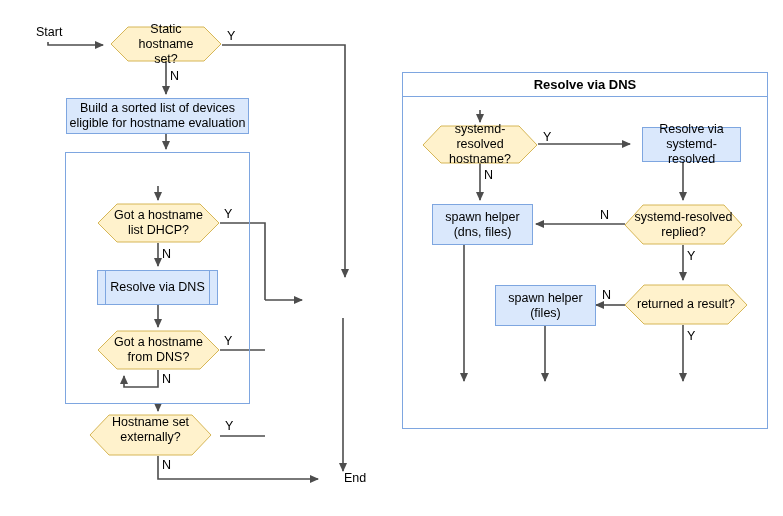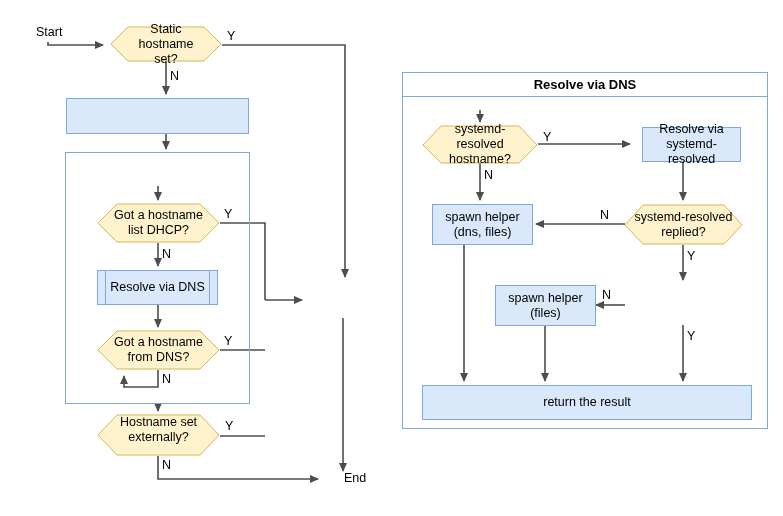--- a/index.html
+++ b/index.html
@@ -127,21 +127,21 @@
         <polygon points="18,1 94,1 111,18 94,35 18,35 1,18" fill="#fff2cc" stroke="#d6b656" stroke-width="1"></polygon>
       </svg>
     <div class="hextext">
       <span><span>Static hostname</span><br><span>set?</span></span>
     </div>
   </div>
   <div class="lbl" style="left:227px;top:29px;">Y</div>
   <div class="lbl" style="left:170px;top:69px;">N</div>
 
   <div class="node proc" style="left:66px;top:98px;width:183px;height:36px;">
-    <span><br></span>
+    <span><span>Build a sorted list of devices</span><br><span>eligible for hostname evaluation</span></span>
   </div>
 
   <div class="grp" style="left:65px;top:152px;width:185px;height:252px;"></div>
 
   <div class="hexwrap" style="left:97px;top:203px;width:123px;height:40px;">
     <svg width="123" height="40" viewBox="0 0 123 40">
         <polygon points="20,1 103,1 122,20 103,39 20,39 1,20" fill="#fff2cc" stroke="#d6b656" stroke-width="1"></polygon>
       </svg>
     <div class="hextext">
       <span><span>Got a hostname</span><br><span>list DHCP?</span></span>
@@ -158,21 +158,21 @@
     <svg width="123" height="40" viewBox="0 0 123 40">
         <polygon points="20,1 103,1 122,20 103,39 20,39 1,20" fill="#fff2cc" stroke="#d6b656" stroke-width="1"></polygon>
       </svg>
     <div class="hextext">
       <span><span>Got a hostname</span><br><span>from DNS?</span></span>
     </div>
   </div>
   <div class="lbl" style="left:224px;top:334px;">Y</div>
   <div class="lbl" style="left:162px;top:372px;">N</div>
 
-  <div class="hexwrap" style="left:97px;top:414px;width:123px;height:30px;">
+  <div class="hexwrap" style="left:89px;top:414px;width:123px;height:30px;">
     <svg width="123" height="42" viewBox="0 0 123 42">
         <polygon points="20,1 103,1 122,21 103,41 20,41 1,21" fill="#fff2cc" stroke="#d6b656" stroke-width="1"></polygon>
       </svg>
     <div class="hextext">
       <span><span>Hostname set</span><br><span>externally?</span></span>
     </div>
   </div>
   <div class="lbl" style="left:225px;top:419px;">Y</div>
   <div class="lbl" style="left:162px;top:458px;">N</div>
 
@@ -209,20 +209,25 @@
       <span><span>systemd-resolved</span><br><span>replied?</span></span>
     </div>
   </div>
   <div class="lbl" style="left:600px;top:208px;">N</div>
   <div class="lbl" style="left:687px;top:249px;">Y</div>
 
   <div class="node proc" style="left:495px;top:285px;width:101px;height:41px;">
     <span><span>spawn helper</span><br><span>(files)</span></span>
   </div>
 
+  <div class="hexwrap" style="left:624px;top:284px;width:124px;height:41px;">
+    <svg width="124" height="41" viewBox="0 0 124 41">
+        <polygon points="20,1 104,1 123,21 104,40 20,40 1,21" fill="#fff2cc" stroke="#d6b656" stroke-width="1"></polygon>
+      </svg>
+    <div class="hextext" style="padding:0 8px;">
+      <span>returned a result?</span>
+    </div>
+  </div>
   <div class="lbl" style="left:602px;top:288px;">N</div>
   <div class="lbl" style="left:687px;top:329px;">Y</div>
 
-  <div class="node proc" style="left:422px;top:385px;width:330px;height:35px;">
-    <span>return the result</span>
-  </div>
 
 </div>
 
 </body></html>

